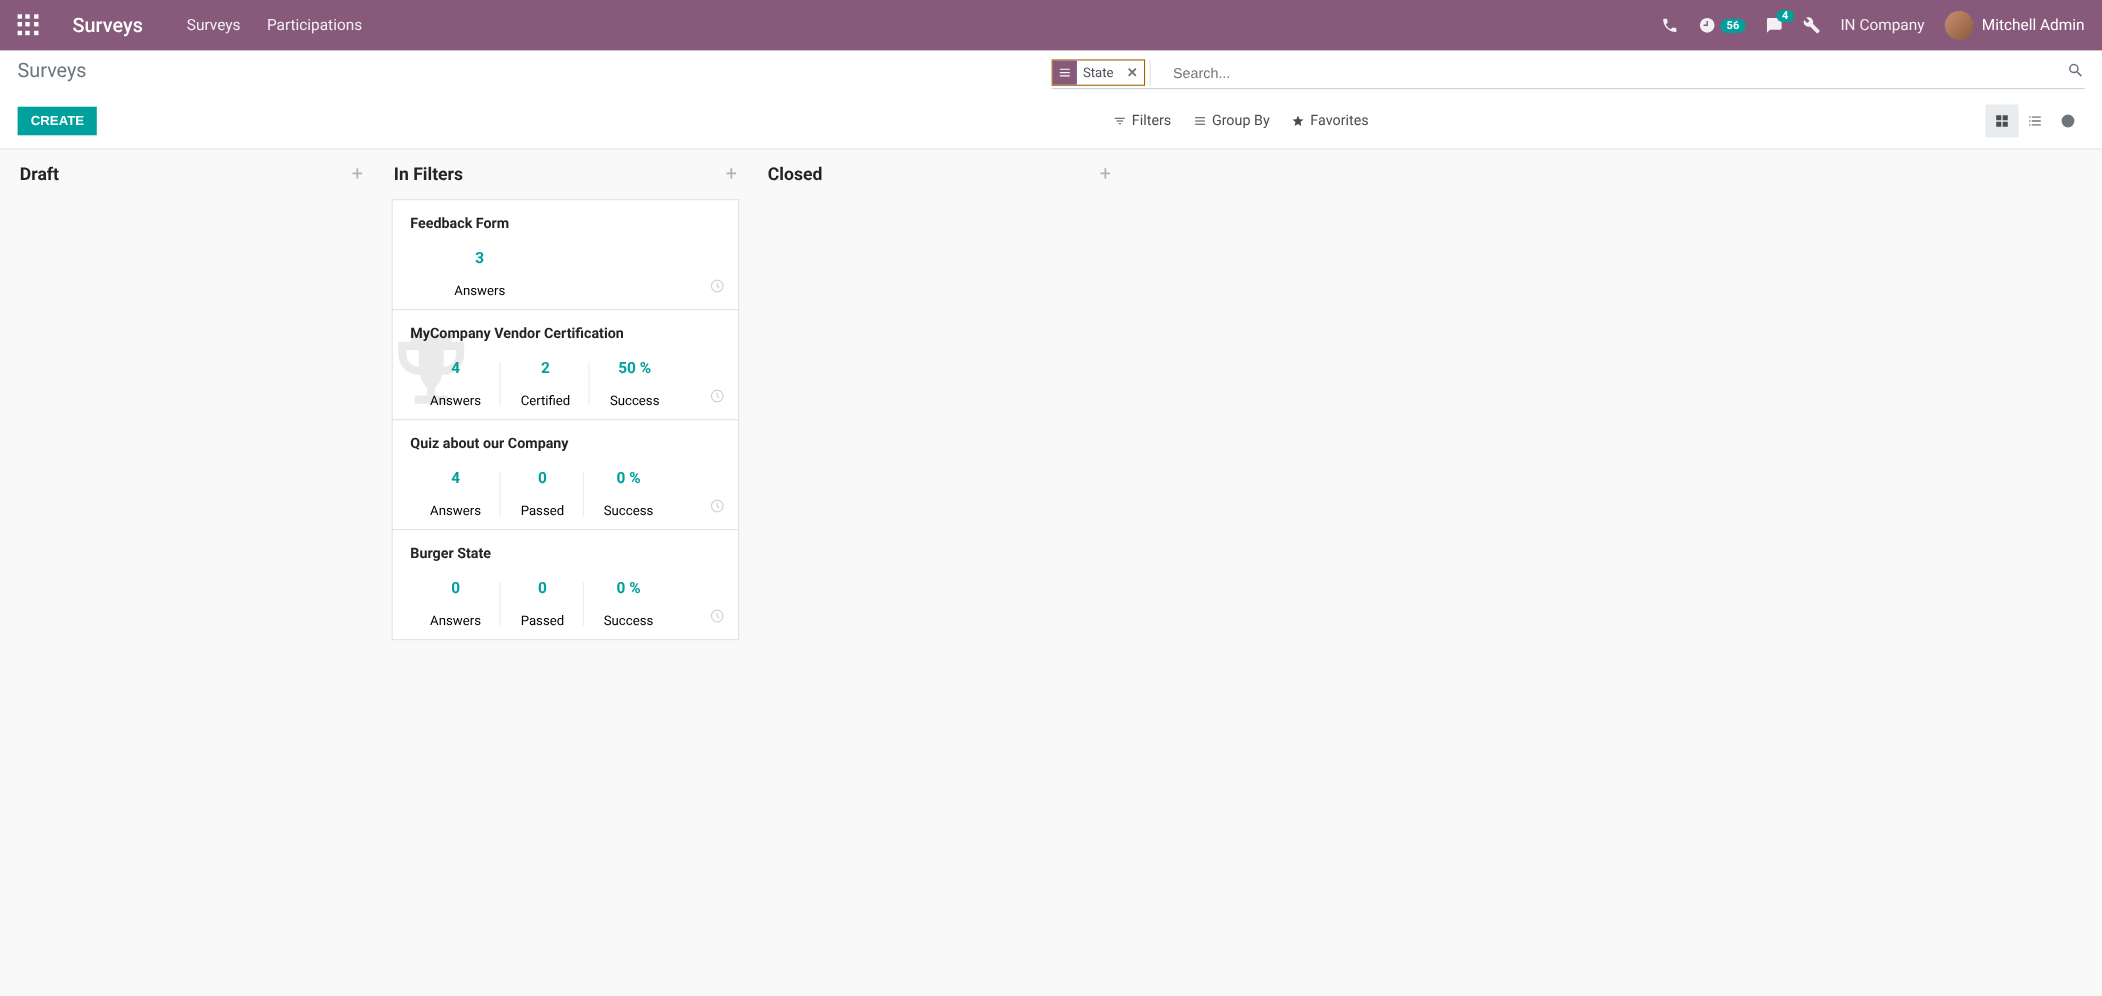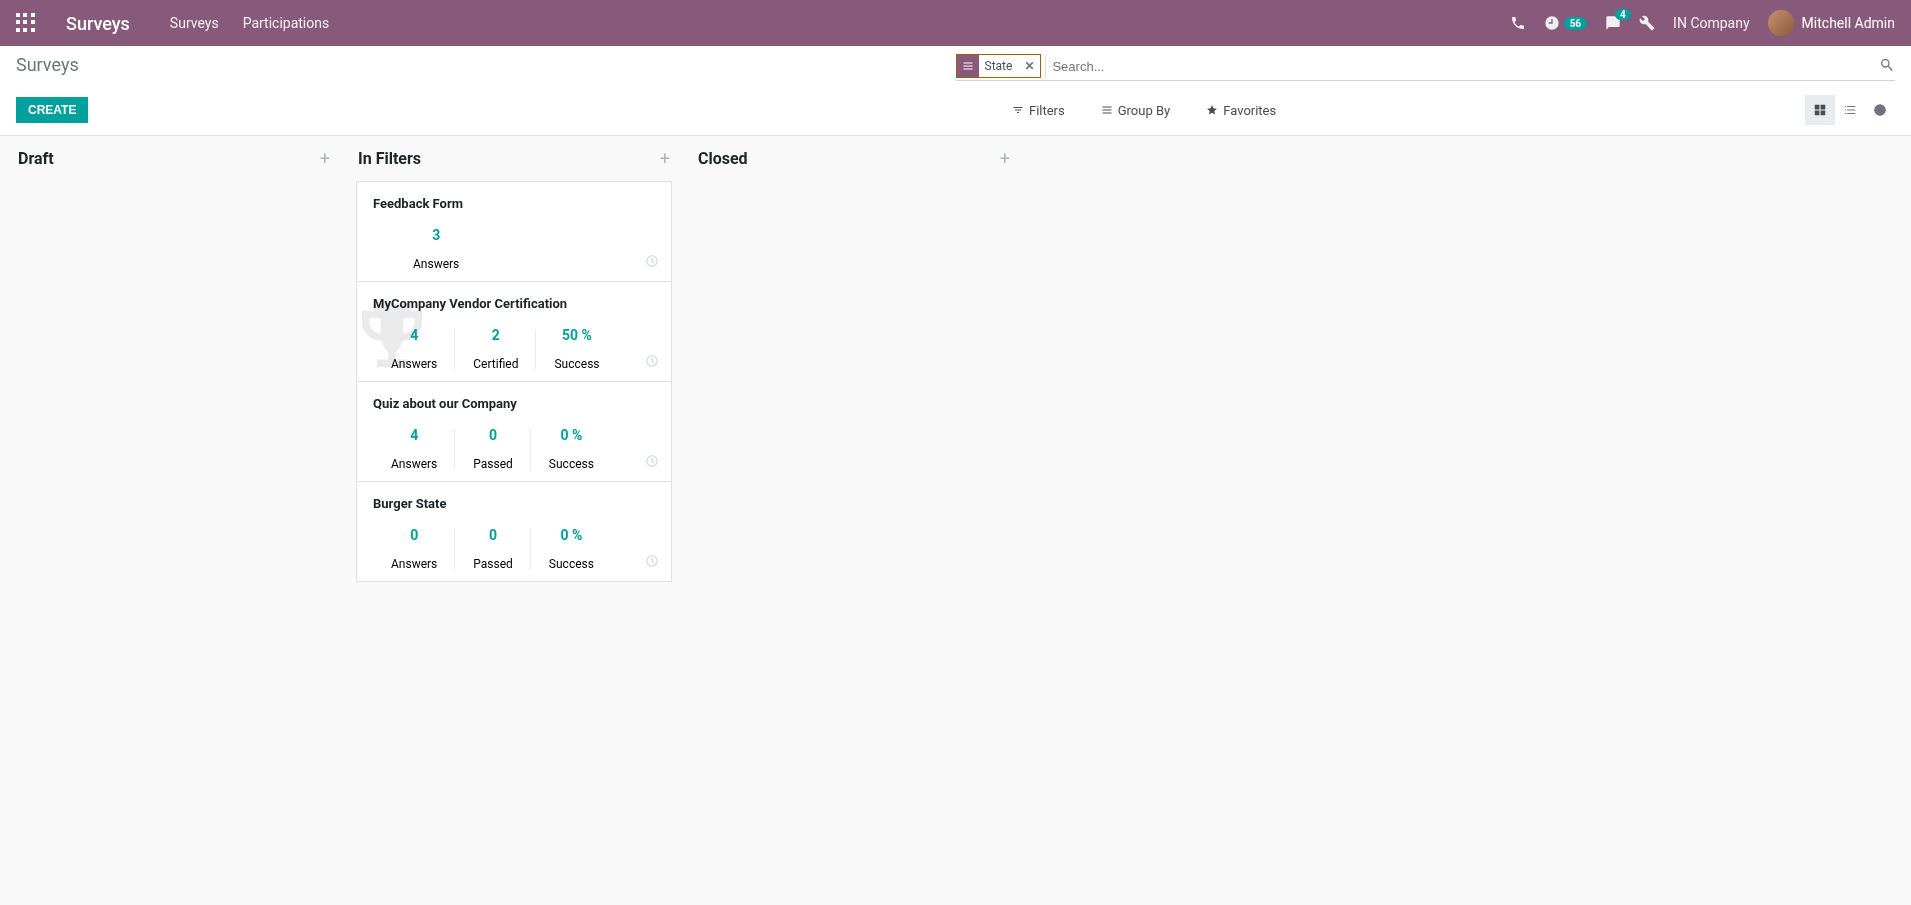--- a/index.html
+++ b/index.html
@@ -28,24 +28,24 @@
   .cp-left { flex:1; }
   .breadcrumb { font-size:18px; color:#6c757d; margin-bottom:8px; }
   .btn-create { background:#00A09D; color:#fff; border:none; padding:6px 12px; font-weight:700; font-size:12px; cursor:pointer; }
   .cp-right { flex:1; display:flex; flex-direction:column; }
   .search-box { border:none; border-bottom:1px solid #ced4da; display:flex; align-items:center; padding-bottom:2px; margin-bottom:10px; }
   .facet { display:flex; align-items:center; border:1px solid #a16207; font-size:12px; }
   .facet-icon { background:#875A7B; color:#fff; width:22px; height:22px; display:flex; align-items:center; justify-content:center; }
   .facet-icon svg { width:12px; height:12px; fill:#fff; }
   .facet-label { padding:0 6px; color:#495057; }
   .facet-remove { padding:0 6px; color:#6c757d; cursor:pointer; font-weight:700; }
-  .search-input { flex:1; border:none; outline:none; padding:4px 6px; font-size:13px; border-left:1px solid #e0e0e0; margin-left:4px; }
+  .search-input { flex:1; border:none; outline:none; padding:4px 20px; font-size:13px; border-left:1px solid #e0e0e0; margin-left:4px; }
   .search-icon { color:#6c757d; cursor:pointer; }
   .cp-row2 { display:flex; justify-content:space-between; align-items:center; }
-  .filter-buttons { display:flex; gap:36px; }
+  .filter-buttons { display:flex; gap:20px; }
   .filter-btn { display:flex; align-items:center; gap:5px; color:#4c4c4c; font-size:13px; cursor:pointer; }
   .filter-btn svg { width:12px; height:12px; fill:#4c4c4c; }
   .view-switcher { display:flex; gap:0; align-items:center; }
   .view-btn { width:30px; height:30px; display:flex; align-items:center; justify-content:center; cursor:pointer; color:#6c757d; }
   .view-btn.active { background:#e9ecef; color:#4c4c4c; }
   .view-btn svg { width:14px; height:14px; fill:currentColor; }
   .cp-bottom { display:flex; padding: 0 16px 10px 16px; justify-content:flex-end; align-items:center;}
 
   
   .kanban { display:flex; padding:12px 4px; overflow-x:auto; min-height: calc(100vh - 150px); }

